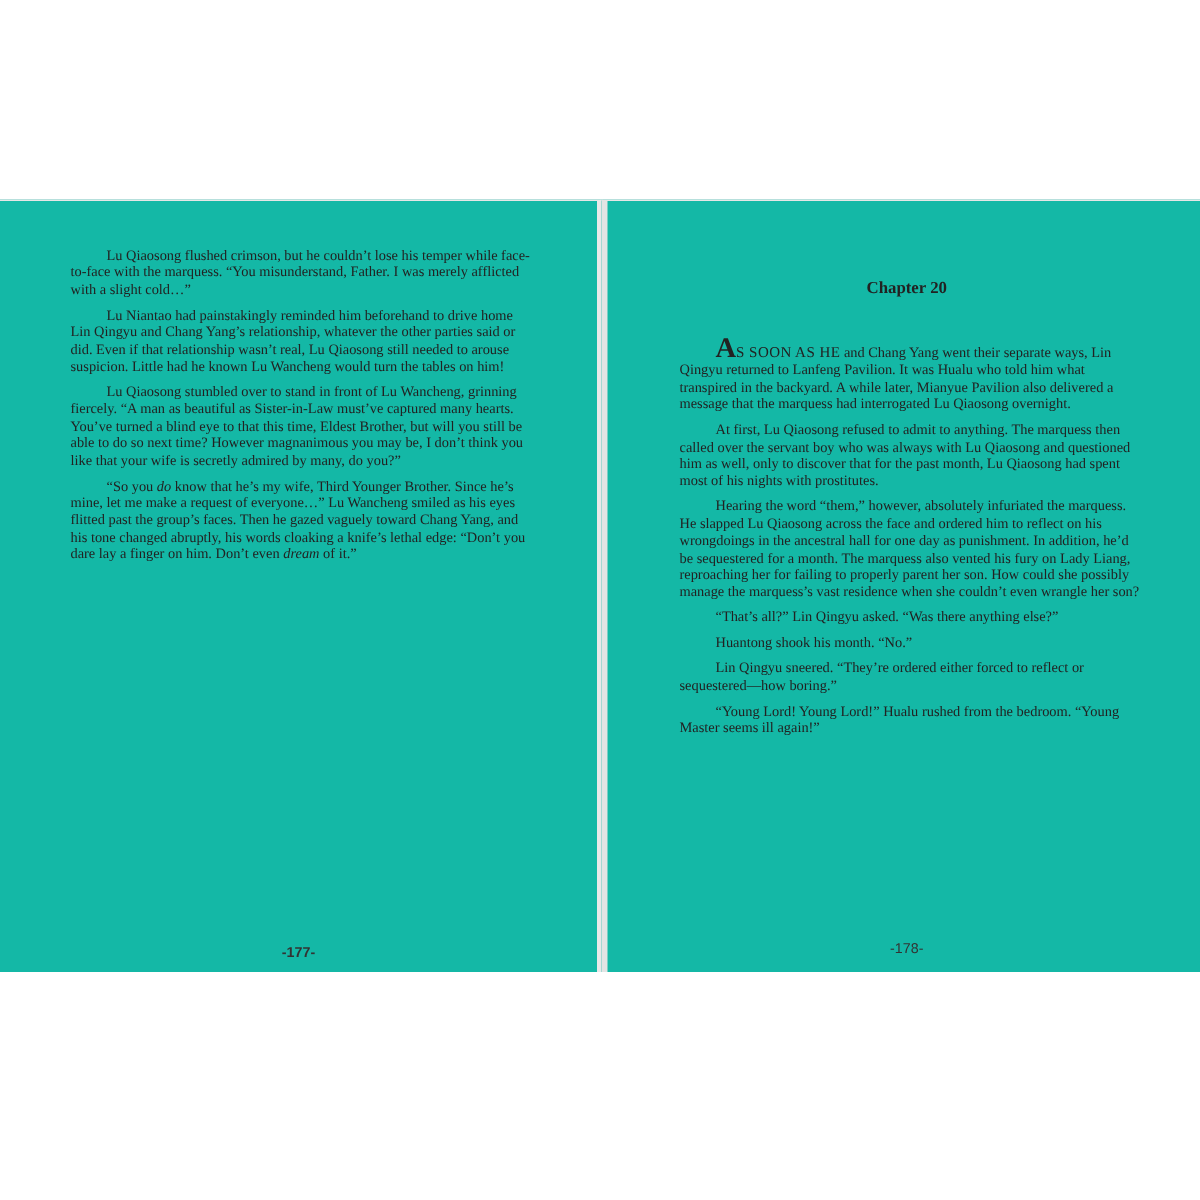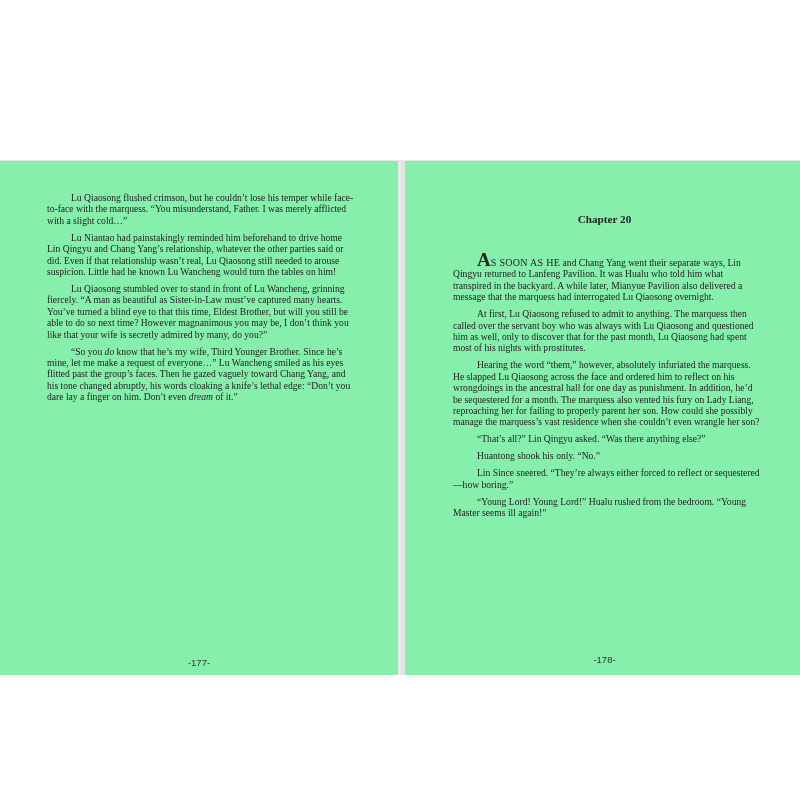--- a/index.html
+++ b/index.html
@@ -1,42 +1,42 @@
 <!DOCTYPE html>
 <html><head>
 <meta charset="utf-8">
 <style>
   html, body { margin:0; padding:0; }
   body {
     width:800px; height:800px; background:#ffffff; position:relative; overflow:hidden;
     font-family: "Liberation Serif", "DejaVu Serif", serif; color:#222;
   }
   .page {
-    position:absolute; top:160px; height:514px; background:#86efac;
+    position:absolute; top:133px; height:514px; background:#14b8a6;
     border-top:1px solid #e6e6e6;
   }
   .page.left { left:0; width:398px; border-right:3px solid #e9e9e9; }
   .page.right { left:401px; width:399px; border-left:4px solid #e4e4e4; }
   .text {
     position:absolute; font-size:9.6px; line-height:11.4px; text-align:left;
   }
   .page.left .text { left:47px; width:310px; top:31px; }
   .page.right .text { left:48px; width:308px; top:93px; }
   .text p { margin:0 0 5.6px 0; text-indent:24px; }
   .chapter {
     position:absolute; left:0; right:0; top:52px; text-align:center;
     font-weight:bold; font-size:11.2px;
   }
   .dropcap { font-weight:bold; font-size:19px; line-height:11px; }
   .sc { font-size:10px; letter-spacing:0.3px; }
   .pnum {
     position:absolute; bottom:8px; left:0; right:0; text-align:center;
     font-family:"Liberation Sans", "DejaVu Sans", sans-serif; font-size:9.5px; color:#333;
   }
-  .page.left .pnum { bottom:7px; }
+  .page.left .pnum { bottom:7px;font-weight:bold; }
   .page.right .pnum { bottom:10px; }
 </style>
 </head>
 <body>
 
 <div class="page left">
   <div class="text">
     <p>Lu Qiaosong flushed crimson, but he couldn’t lose his temper while face-to-face with the marquess. “You misunderstand, Father. I was merely afflicted with a slight cold…”</p>
     <p>Lu Niantao had painstakingly reminded him beforehand to drive home Lin Qingyu and Chang Yang’s relationship, whatever the other parties said or did. Even if that relationship wasn’t real, Lu Qiaosong still needed to arouse suspicion. Little had he known Lu Wancheng would turn the tables on him!</p>
     <p>Lu Qiaosong stumbled over to stand in front of Lu Wancheng, grinning fiercely. “A man as beautiful as Sister-in-Law must’ve captured many hearts. You’ve turned a blind eye to that this time, Eldest Brother, but will you still be able to do so next time? However magnanimous you may be, I don’t think you like that your wife is secretly admired by many, do you?”</p>
@@ -45,18 +45,18 @@
   <div class="pnum">-177-</div>
 </div>
 
 <div class="page right">
   <div class="chapter">Chapter 20</div>
   <div class="text">
     <p><span class="dropcap">A</span><span class="sc">S SOON AS HE</span><span> and Chang Yang went their separate ways, Lin Qingyu returned to Lanfeng Pavilion. It was Hualu who told him what transpired in the backyard. A while later, Mianyue Pavilion also delivered a message that the marquess had interrogated Lu Qiaosong overnight.</span></p>
     <p>At first, Lu Qiaosong refused to admit to anything. The marquess then called over the servant boy who was always with Lu Qiaosong and questioned him as well, only to discover that for the past month, Lu Qiaosong had spent most of his nights with prostitutes.</p>
     <p>Hearing the word “them,” however, absolutely infuriated the marquess. He slapped Lu Qiaosong across the face and ordered him to reflect on his wrongdoings in the ancestral hall for one day as punishment. In addition, he’d be sequestered for a month. The marquess also vented his fury on Lady Liang, reproaching her for failing to properly parent her son. How could she possibly manage the marquess’s vast residence when she couldn’t even wrangle her son?</p>
     <p>“That’s all?” Lin Qingyu asked. “Was there anything else?”</p>
-    <p>Huantong shook his only. “No.”</p>
-    <p>Lin Since sneered. “They’re always either forced to reflect or sequestered—how boring.”</p>
+    <p>Huantong shook his month. “No.”</p>
+    <p>Lin Qingyu sneered. “They’re ordered either forced to reflect or sequestered—how boring.”</p>
     <p>“Young Lord! Young Lord!” Hualu rushed from the bedroom. “Young Master seems ill again!”</p>
   </div>
   <div class="pnum">-178-</div>
 </div>
 
 </body></html>

